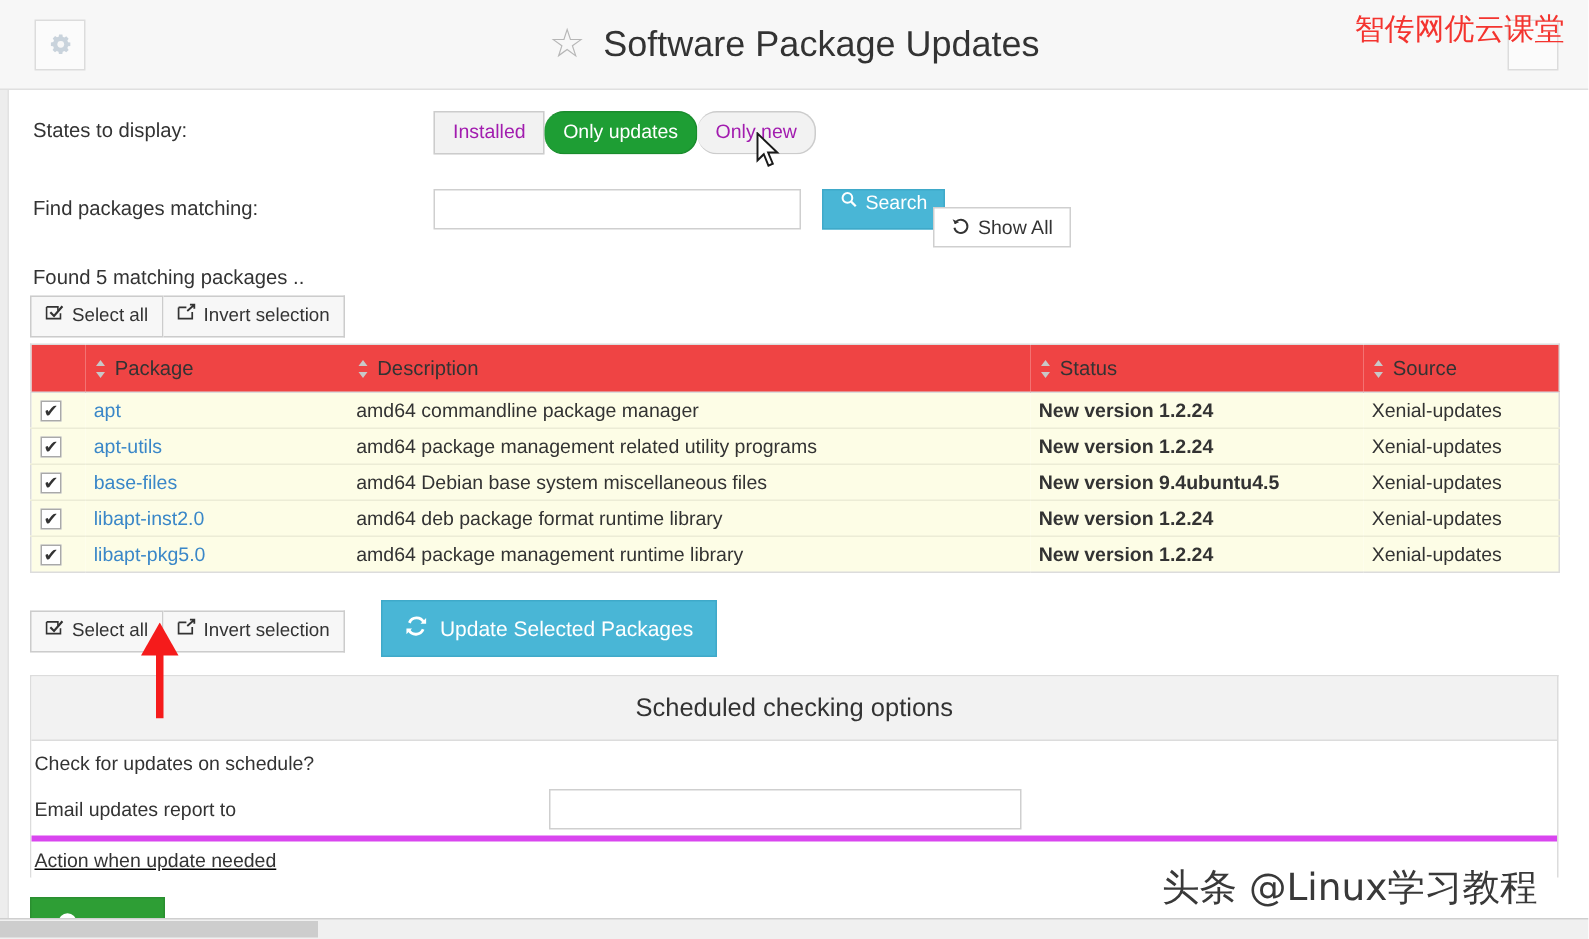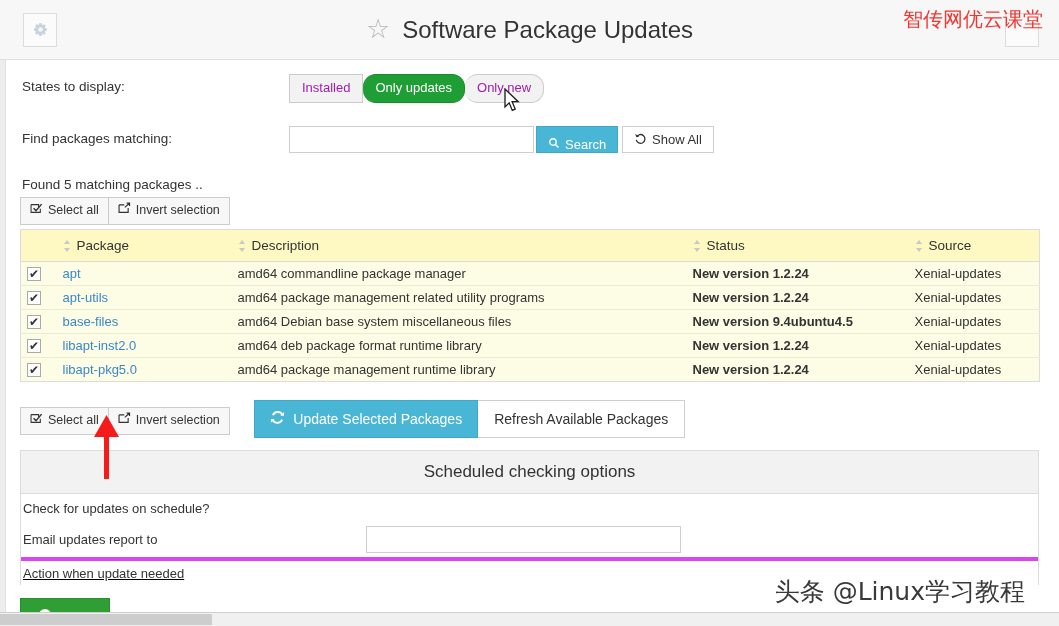--- a/index.html
+++ b/index.html
@@ -75,28 +75,28 @@
   .find-row { margin-top: 22px; height: 30px; position: relative; }
   .find-row .lbl { line-height: 26px; }
   .search-input {
     position: absolute; left: 289px; top: 0;
     width: 245px; height: 27px;
     border: 1px solid #cfcfcf; background: #fff;
     font-size: 13px; padding: 0 6px; color: #333;
     outline: none;
   }
   .search-btn {
-    position: absolute; left: 536px; top: 0;
+    position: absolute; left: 548px; top: 0;
     height: 27px; padding: 0 11px;
     background: #49b6d6; border: 1px solid #3fa9c9; color: #fff;
-    font-size: 13px; display: flex; align-items: flex-end; gap: 5px;
+    font-size: 13px; display: flex; align-items: flex-start; gap: 5px;
     cursor: pointer;
   }
   .showall-btn {
-    position: absolute; left: 622px; top: 0;
+    position: absolute; left: 622px; top: 12px;
     height: 27px; padding: 0 11px;
     background: #fff; border: 1px solid #cfcfcf; color: #333;
     font-size: 13px; display: flex; align-items: center; gap: 5px;
     cursor: pointer;
   }
 
   .found-line { margin-top: 21px; padding-left: 22px; font-size: 13.5px; color: #333; }
 
   
   .sel-toolbar { margin-top: 5px; margin-left: 20px; display: inline-flex; }
@@ -112,21 +112,21 @@
   table.pkg {
     margin: 4px 20px 0 20px;
     width: 1019px;
     border-collapse: collapse;
     border: 1px solid #dcdcdc;
     background: #fff;
     font-size: 13px;
     table-layout: fixed;
   }
   table.pkg th {
-    background: #fef9c3;
+    background: #ef4444;
     border-bottom: 1px solid #dcdcdc;
     font-weight: normal;
     color: #333;
     text-align: left;
     padding: 8px 6px;
     font-size: 13.5px;
     white-space: nowrap;
   }
   table.pkg td {
     background: #fdfde6;
@@ -431,21 +431,20 @@
         <span>
           <svg width="15" height="15" viewBox="0 0 16 16">
             <path d="M13.3 5.2A5.6 5.6 0 0 0 3.1 5.6" fill="none" stroke="#fff" stroke-width="2"></path>
             <path d="M2.7 10.6a5.6 5.6 0 0 0 10.2-.4" fill="none" stroke="#fff" stroke-width="2"></path>
             <path d="M15 2.2v4h-4z" fill="#fff"></path>
             <path d="M1 13.6v-4h4z" fill="#fff"></path>
           </svg>
         </span>
         <span>Update Selected Packages</span>
       </button>
-      <button class="refresh-btn">Refresh Available Packages</button>
     </div>
 
     
     <div class="sched-wrap">
       <div class="sched-head">Scheduled checking options</div>
       <div class="sched-body">
 
         <div class="srow">
           <div class="slbl">Check for updates on schedule?</div>
         </div>

